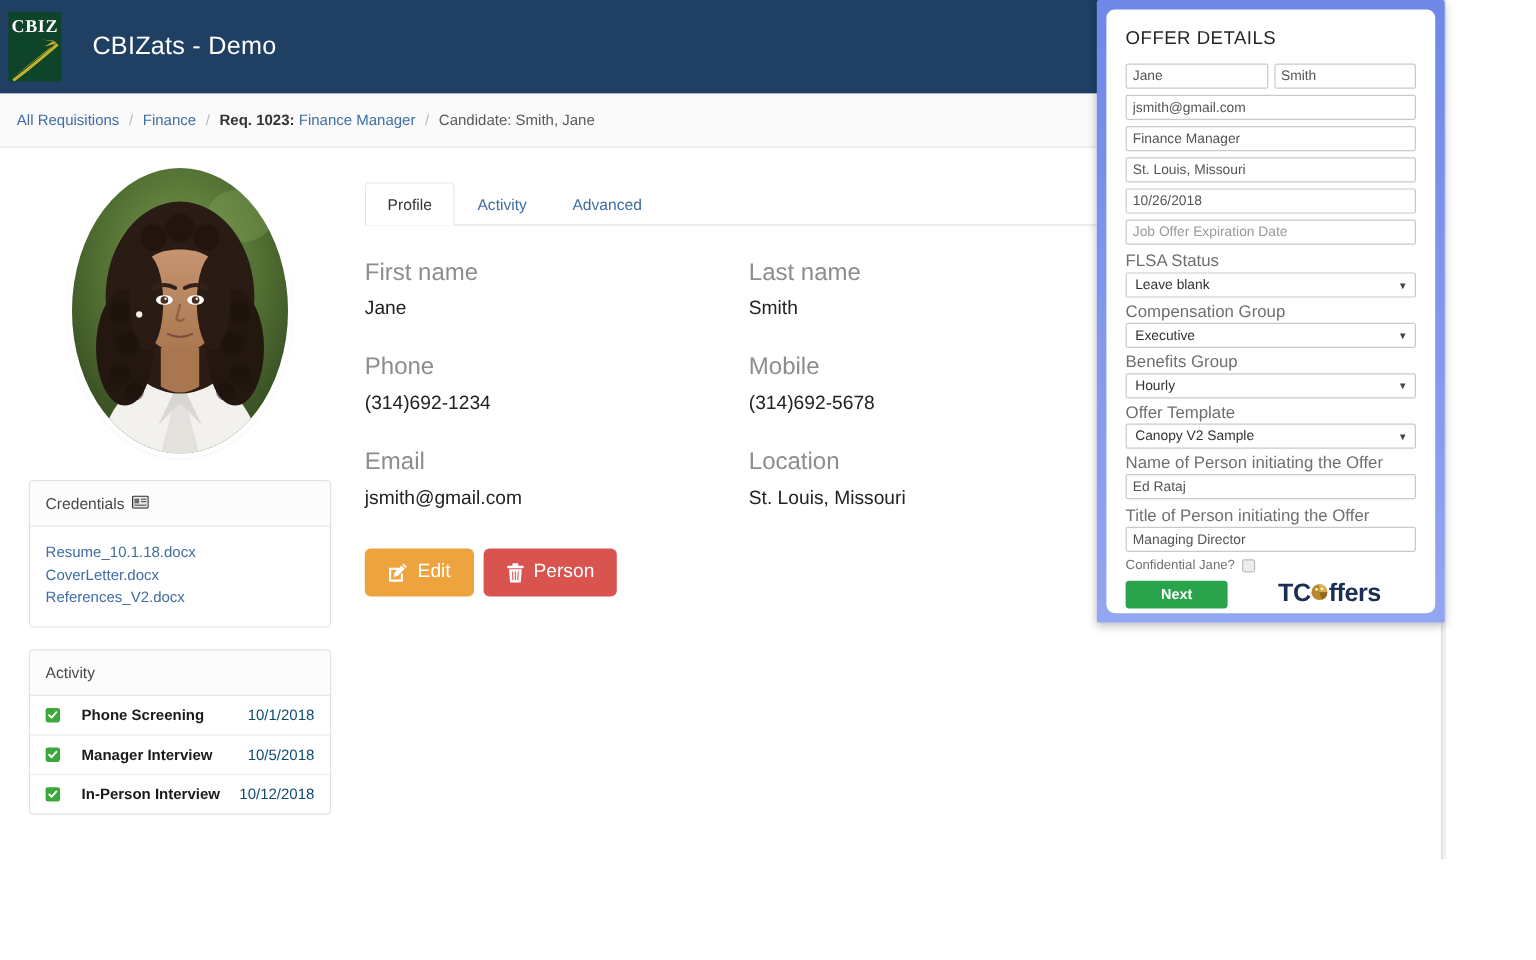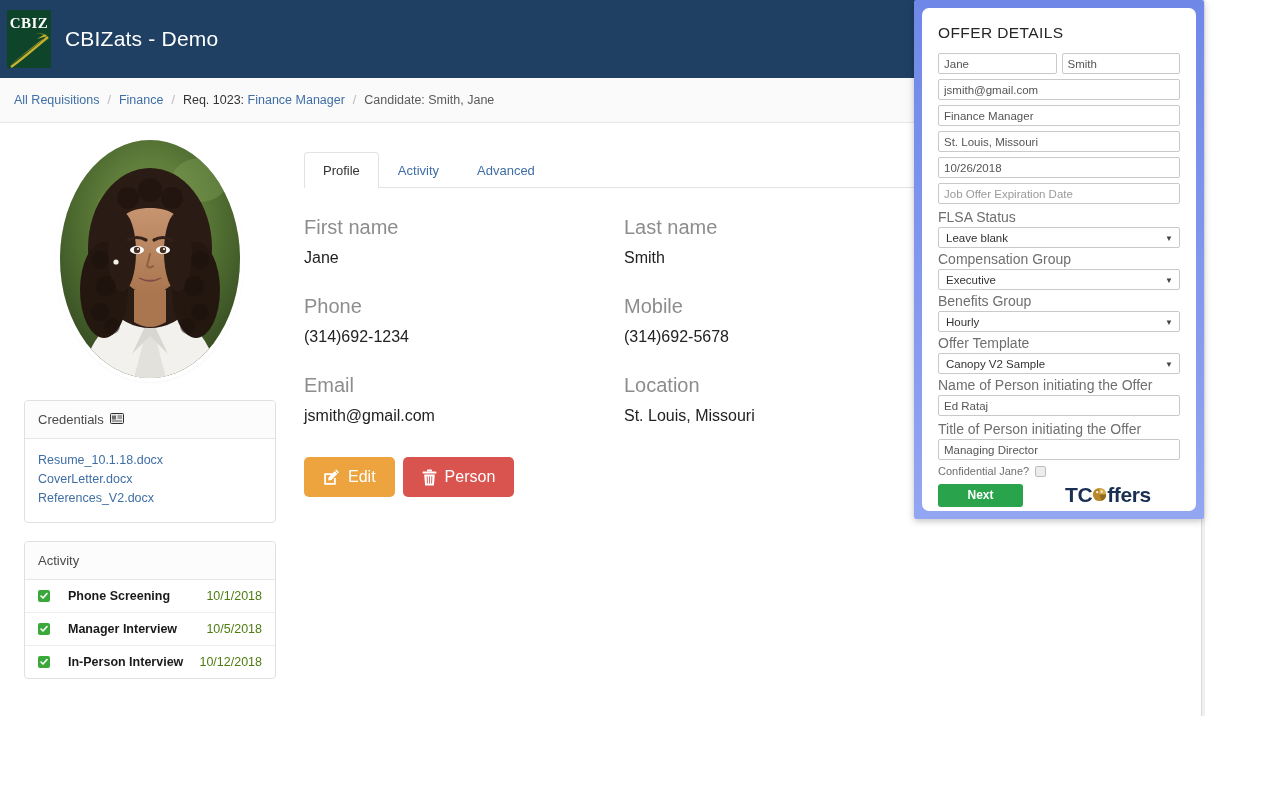--- a/index.html
+++ b/index.html
@@ -17,21 +17,21 @@
     position: absolute; left: 0; top: 0;
     width: 1201px; height: 716px;
     background: #fff; overflow: hidden;
   }
 
   
   .topbar {
     position: absolute; left: 0; top: 0;
     width: 1201px; height: 78px;
     background: #1f4063;
-    display: flex; align-items: center;
+    display: flex; align-items: center; gap: 12px;
   }
   .logo-box {
     width: 44px; height: 58px; margin-left: 7px;
     background: #0e4429; position: relative;
     overflow: hidden; flex: none;
   }
   .logo-text {
     position: absolute; top: 5px; left: 0; width: 100%;
     text-align: center; color: #fff;
     font-family: "Liberation Serif", serif;
@@ -46,21 +46,21 @@
   
   .crumbbar {
     position: absolute; left: 0; top: 78px;
     width: 1201px; height: 45px;
     background: #fafafa; border-bottom: 1px solid #e6e6e6;
     display: flex; align-items: center; padding-left: 14px;
     font-size: 12.5px;
   }
   .crumb { color: #3f6ea5; cursor: pointer; }
   .crumb.static { color: #5a5a5a; cursor: default; }
-  .crumb.dark { color: #333; cursor: default; }
+  .crumb.dark { color: #333; cursor: default; font-weight: bold; }
   .crumb-sep { color: #b9b9b9; margin: 0 8px; }
   .crumb-group { color: #333; }
 
   
   .leftcol { position: absolute; left: 24px; top: 140px; width: 252px; }
   .photo-wrap {
     width: 180px; height: 238px; margin: 0 auto 22px auto;
     border-radius: 50% / 50%;
     overflow: hidden; background: #ddd;
     box-shadow: 0 0 0 4px #fff, 0 1px 5px rgba(0,0,0,.30);
@@ -84,21 +84,21 @@
   }
   .idcard-icon { display: inline-block; line-height: 1; font-size: 12px; }
 
   .actrow {
     display: flex; align-items: center; justify-content: space-between;
     padding: 9px 13px; border-bottom: 1px solid #ededed;
     font-size: 12.5px;
   }
   .actrow:last-child { border-bottom: none; }
   .actname { font-weight: bold; color: #1a1a1a; display: flex; align-items: center; gap: 18px; }
-  .actdate { color: #4d7c0f; font-weight: normal; text-align: center; }
+  .actdate { color: #0c4a6e; font-weight: normal; text-align: center; }
   .chk {
     width: 12px; height: 12px; background: #3aa93a; border-radius: 2px;
     display: inline-flex; align-items: center; justify-content: center;
     flex: none;
   }
   .chk svg { display: block; }
 
   
   .main { position: absolute; left: 304px; top: 140px; width: 640px; }
   .tabs { display: flex; align-items: flex-end; height: 48px; border-bottom: 1px solid #e2e2e2; }

